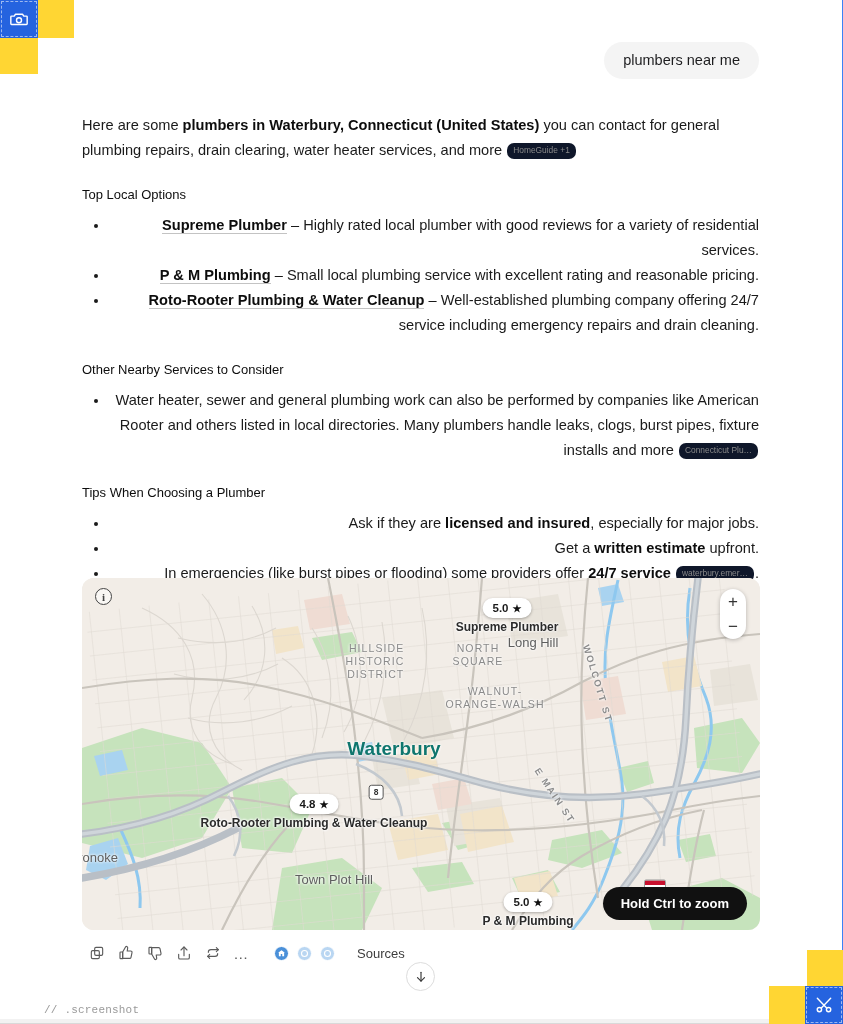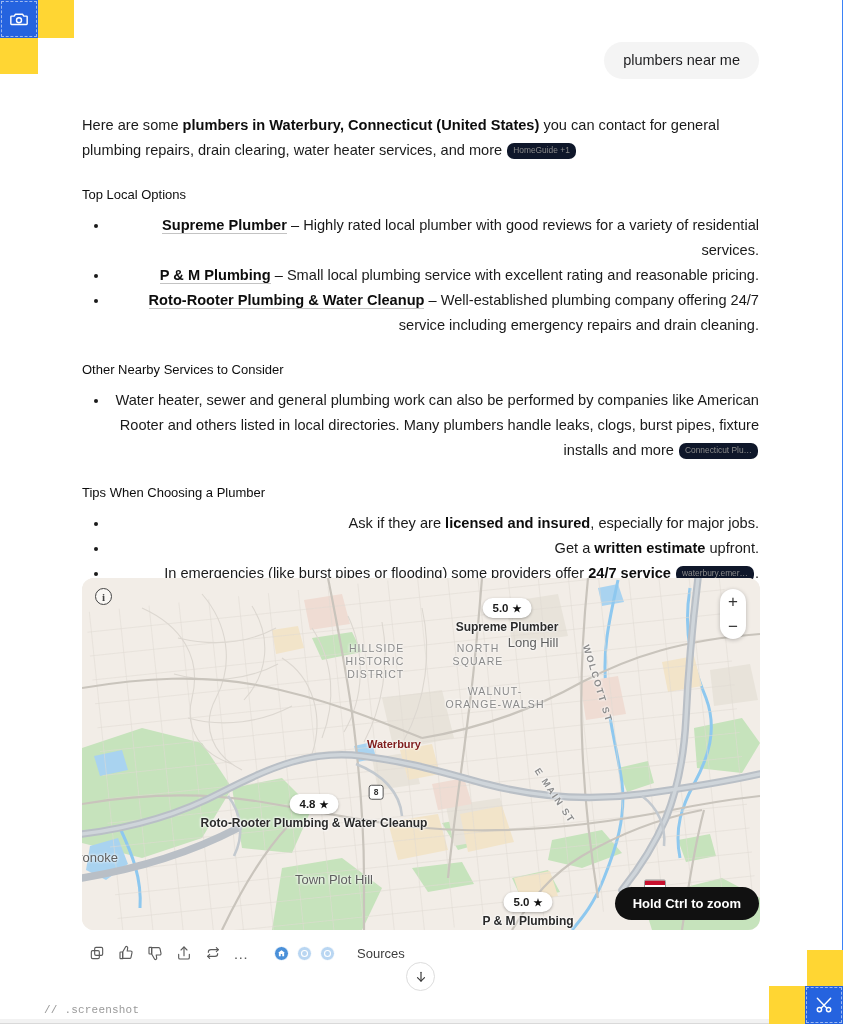--- a/index.html
+++ b/index.html
@@ -185,21 +185,21 @@
   .maplabel {
     position: absolute;
     transform: translateX(-50%);
     white-space: nowrap;
     text-align: center;
     color: #6d6d6d;
     text-shadow: 0 0 3px #fff, 0 0 3px #fff;
     pointer-events: none;
   }
   .maplabel.city {
-    color: #7f1d1d; font-size: 11px; font-weight: 700;
+    color: #0f766e; font-size: 19px; font-weight: 700;
   }
   .maplabel.hood {
     font-size: 10.5px; font-weight: 500; letter-spacing: 1.1px; color: #8a8a8a;
     line-height: 13px;
   }
   .maplabel.place { font-size: 13px; color: #5e5e5e; font-weight: 400; }
   .maplabel.street {
     font-size: 9.5px; letter-spacing: 1.8px; color: #8d8d8d; font-weight: 600;
   }
   .shield {
@@ -208,21 +208,21 @@
     font-size: 8.5px; font-weight: 700; color: #333;
     padding: 2px 4px; line-height: 1;
   }
   .us-shield {
     position: absolute; transform: translate(-50%,-50%);
     width: 22px; height: 17px;
     background: linear-gradient(#c8102e 0 32%, #ffffff 32% 44%, #21409a 44% 100%);
     border: 1px solid #999; border-radius: 2px;
   }
   .hold-ctrl {
-    position: absolute; right: 1px; bottom: 10px;
+    position: absolute; right: 13px; bottom: 10px;
     background: #111; color: #fff;
     font-size: 13px; font-weight: 700;
     padding: 9px 18px; border-radius: 17px;
   }
 
   
   .actions {
     position: absolute; left: 82px; top: 940px;
     display: flex; align-items: center; gap: 0px;
     color: #5b5b5b;

